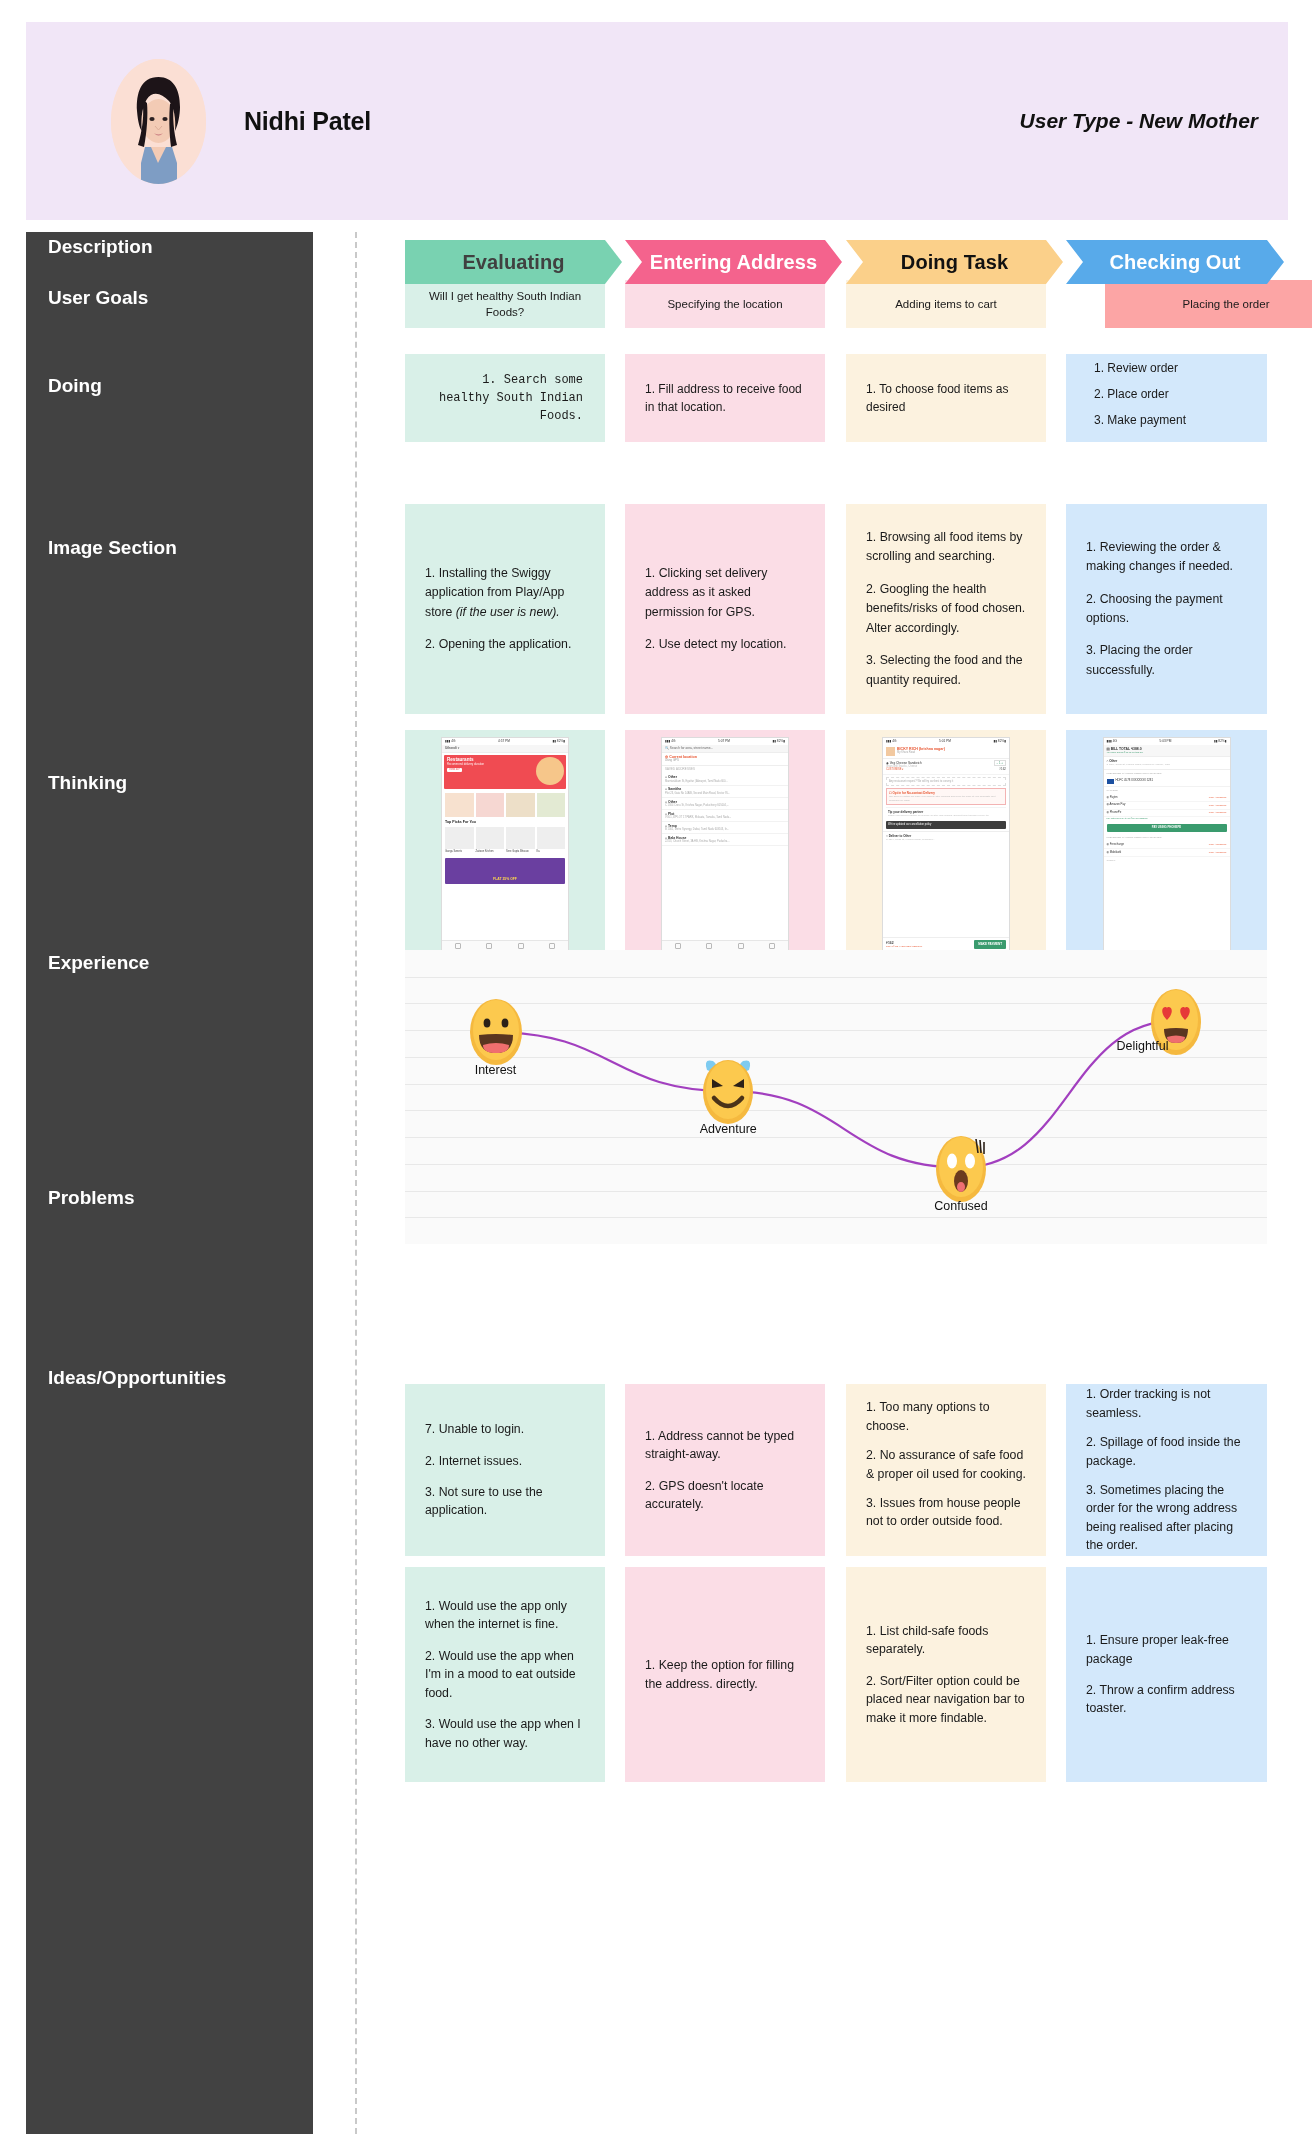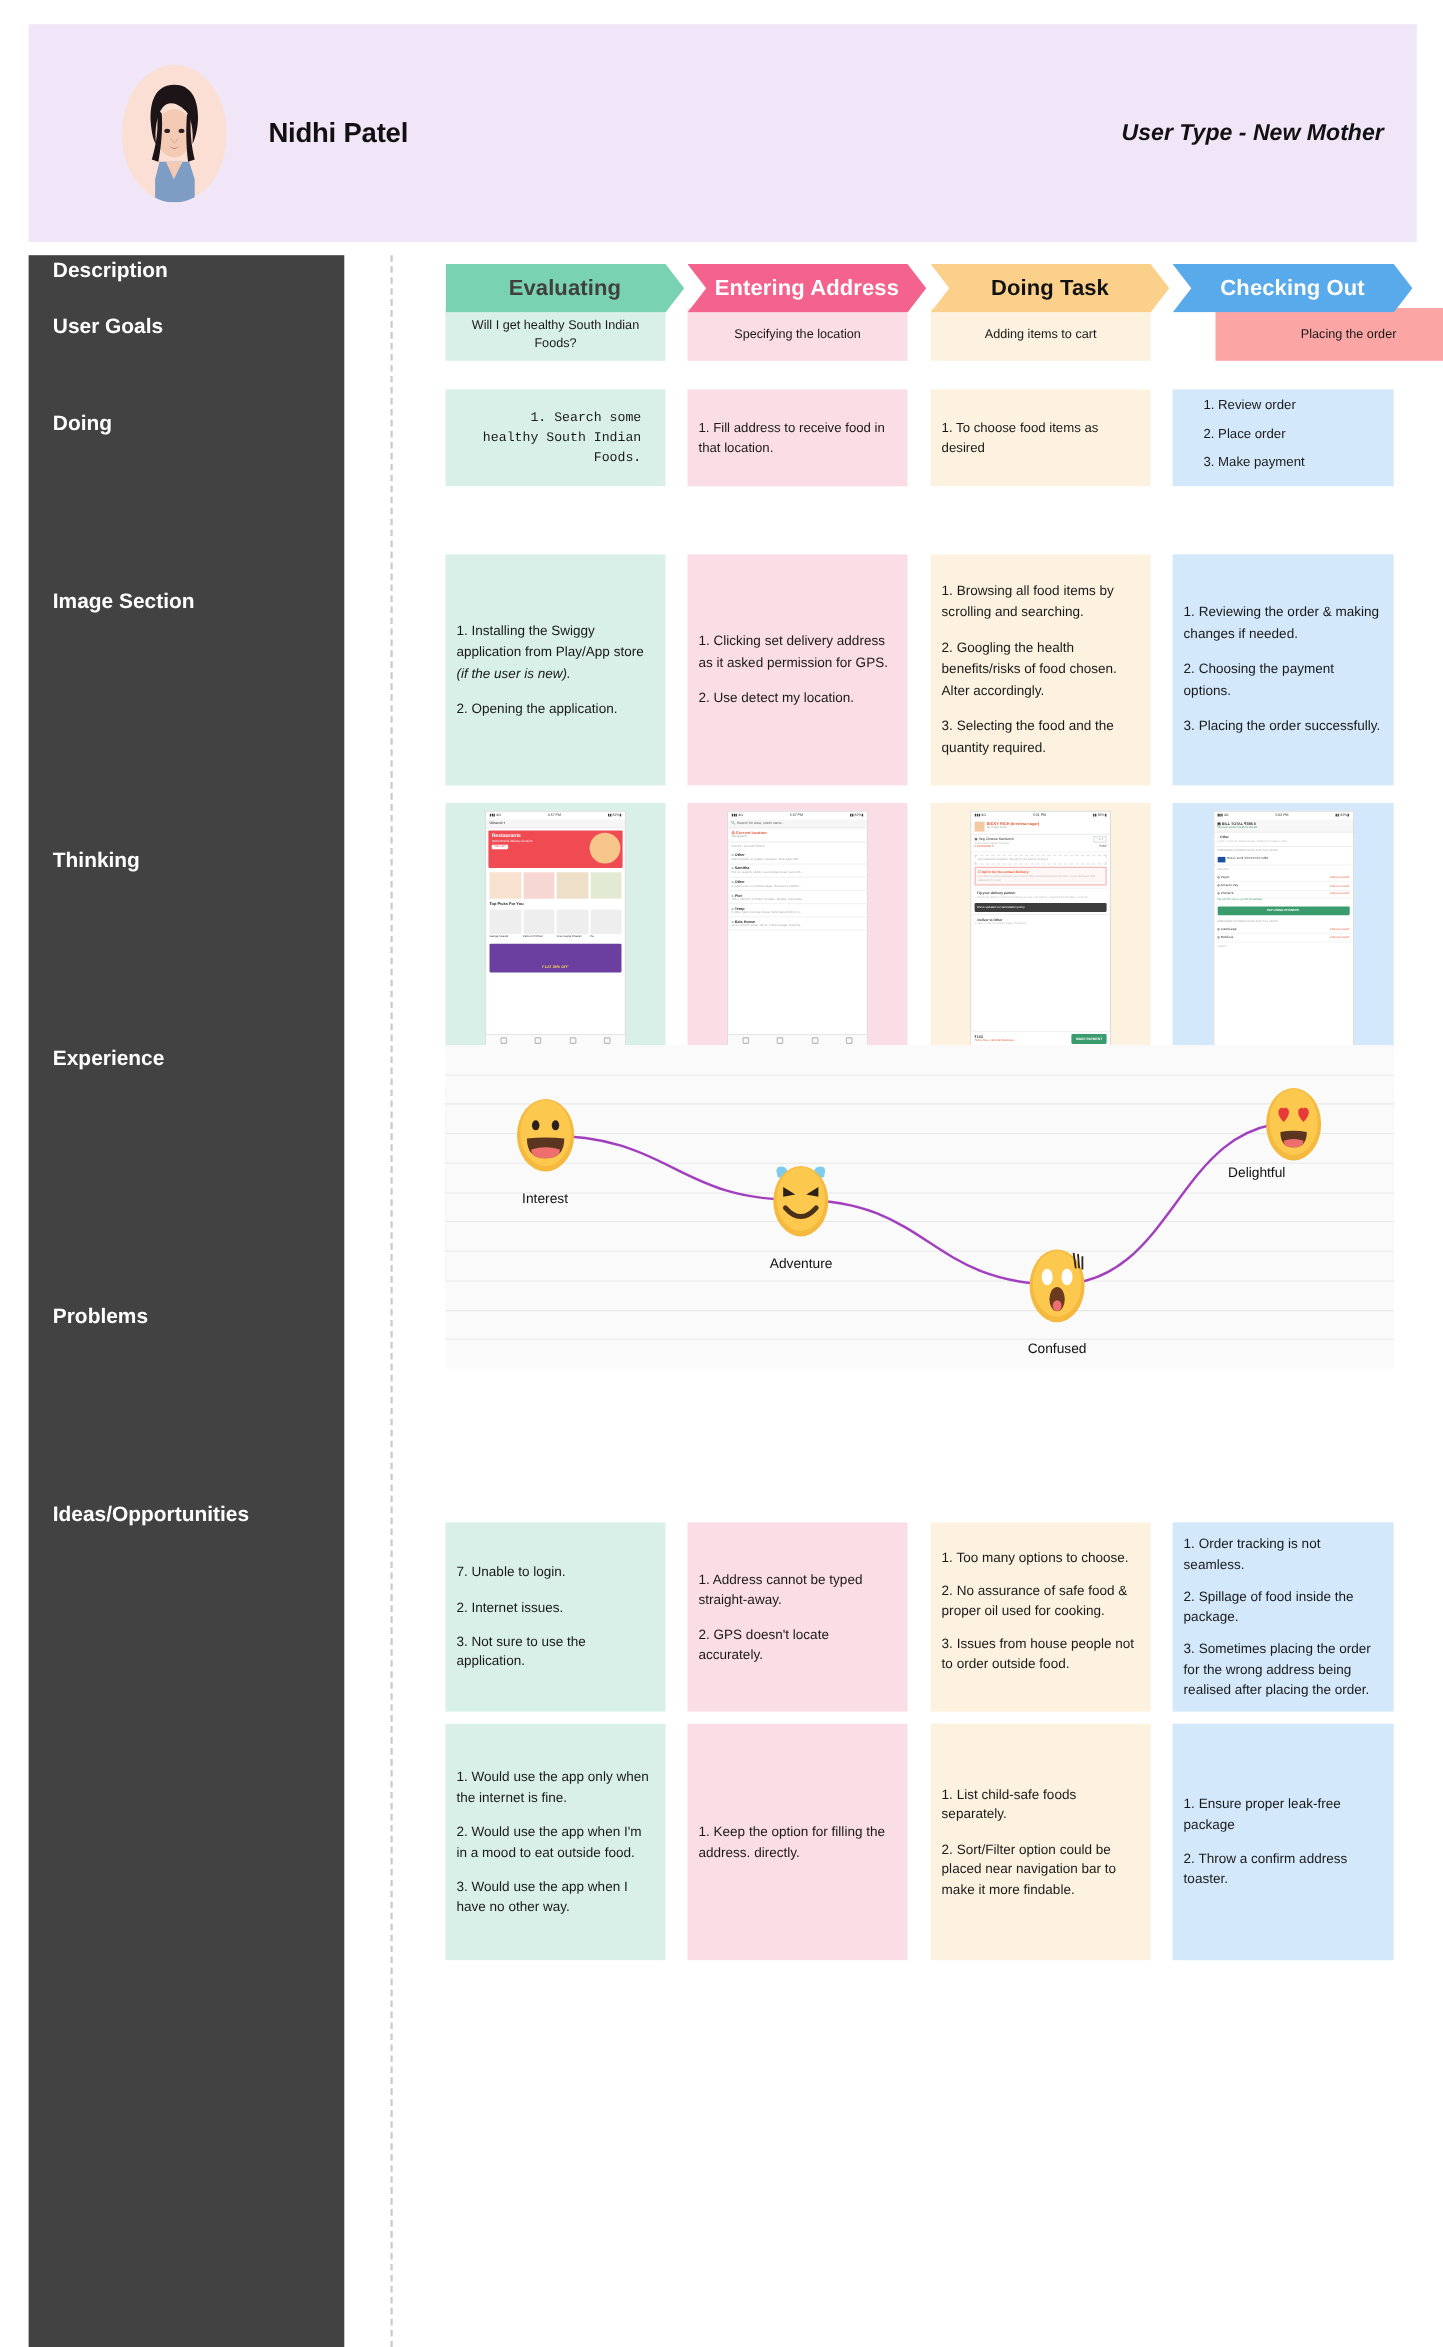--- a/index.html
+++ b/index.html
@@ -93,21 +93,21 @@
 
   
   .card {
     position: absolute;
     padding: 0;
     display: flex;
     align-items: center;
   }
   .card-inner {
     width: 100%;
-    padding: 0 10px;
+    padding: 0 20px;
     font-size: 12.5px;
     line-height: 1.55;
     color: #1a1a1a;
   }
   .card-inner.centered { text-align: center; padding: 0 14px; }
   .card-inner p { margin: 0 0 13px 0; }
   .card-inner p:last-child { margin-bottom: 0; }
   .card-inner .it { font-style: italic; }
 
   
@@ -143,21 +143,20 @@
     background: #fafafa;
   }
   .exp-wrap svg { position: absolute; left: 0; top: 0; }
   .emo-label {
     position: absolute;
     font-size: 12.5px;
     color: #111;
     font-weight: normal;
     white-space: nowrap;
     transform: translateX(-50%);
-    margin-top: 20px;
   }
 </style>
 </head>
 <body>
 
 <div class="header">
   <div class="avatar">
     <svg width="95" height="125" viewBox="0 0 95 125" aria-hidden="true">
       <rect x="0" y="0" width="95" height="125" fill="#fbdfd4"></rect>
       <path d="M30 104 L34 88 L61 88 L66 104 L66 125 L30 125 Z" fill="#7e9dc4"></path>

